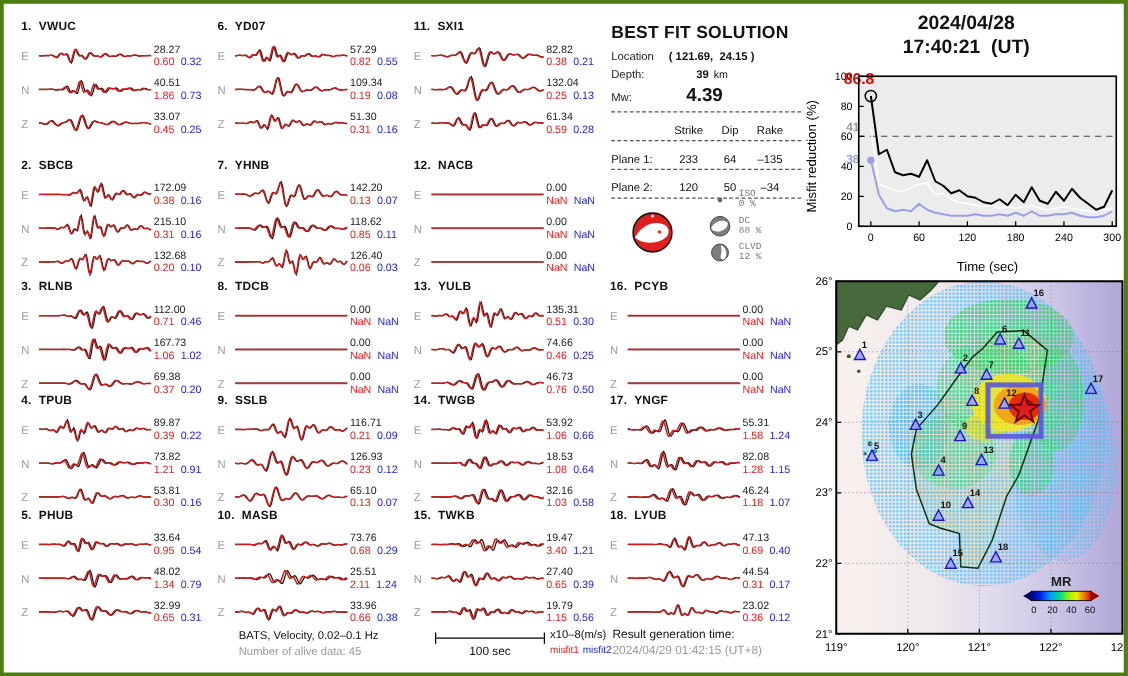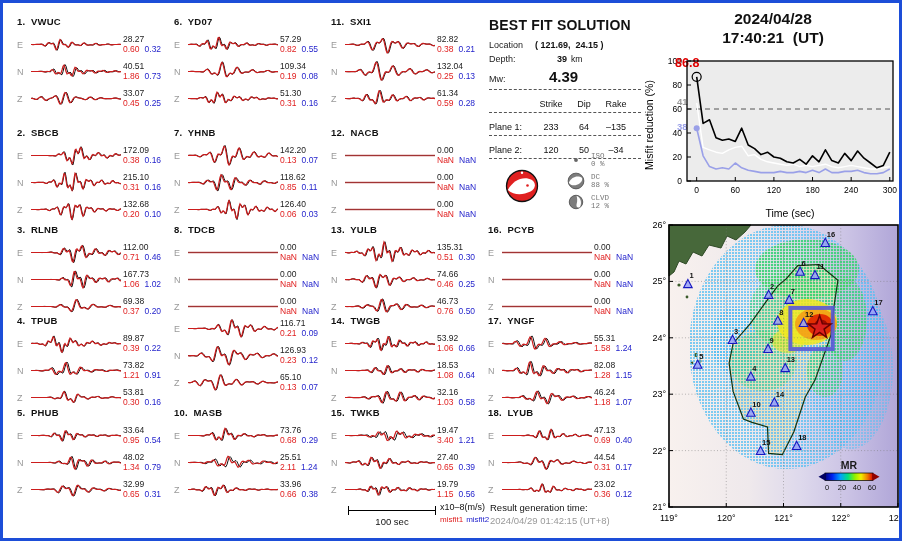--- a/index.html
+++ b/index.html
@@ -1,16 +1,16 @@
 <!DOCTYPE html>
 <html><head>
 <meta charset="utf-8">
 <style>
   html,body{margin:0;padding:0;background:#000;}
-  #frame{position:relative;width:902px;height:541px;background:#fff;border:3px solid #1d4ed8;box-sizing:border-box;
+  #frame{position:relative;width:902px;height:541px;background:#fff;border:3px solid #4d7c0f;box-sizing:border-box;
          font-family:"Liberation Sans",sans-serif;color:#111;overflow:hidden;}
   
   #stations{position:absolute;inset:0;}
   .station{position:absolute;width:152px;}
   .st-head{font-size:9.5px;font-weight:bold;letter-spacing:.2px;height:15px;white-space:pre;}
   .comp-row{display:flex;align-items:center;height:27px;}
   .ch{width:14px;font-size:9px;color:#999;}
   .nums{margin-left:2px;line-height:9.5px;font-size:8.5px;white-space:nowrap;}
   .amp{color:#222;}
   .m1{color:#e02020;}
@@ -338,20 +338,21 @@
             <line x1="0" x2="90" y1="13.5" y2="13.5" stroke="#222" stroke-width="0.8"></line>
             <line x1="0" x2="90" y1="13.5" y2="13.5" stroke="#b03030" stroke-width="1.6" opacity="0.85"></line>
           </svg>
           <div class="nums">
             <div class="amp">0.00</div>
             <div class="mis"><span class="m1">NaN</span><span class="m2">NaN</span></div>
           </div>
         </div>
       </div>
       <div class="station" style="left: 171px; top: 312px;">
+        <div class="st-head">9.  SSLB</div>
         <div class="comp-row">
           <span class="ch">E</span>
           <svg width="90" height="27" viewBox="0 0 90 27">
             <path d="M0 13.5 L1 13.5 L2 13.5 L3 13.5 L4 13.5 L5 13.5 L6 13.6 L7 13.6 L8 13.6 L9 13.5 L10 13.4 L11 13.4 L12 13.4 L13 13.4 L14 13.4 L15 13.3 L16 13.2 L17 13.1 L18 13.3 L19 13.7 L20 14.3 L21 14.6 L22 14.4 L23 14.0 L24 13.6 L25 13.6 L26 13.9 L27 13.8 L28 12.9 L29 11.1 L30 9.5 L31 9.4 L32 11.3 L33 14.1 L34 16.2 L35 16.5 L36 15.5 L37 15.1 L38 16.5 L39 18.9 L40 20.1 L41 18.0 L42 12.8 L43 7.2 L44 4.6 L45 5.9 L46 9.5 L47 12.1 L48 12.3 L49 11.1 L50 11.1 L51 13.9 L52 18.3 L53 21.7 L54 21.7 L55 18.4 L56 14.1 L57 11.4 L58 11.0 L59 12.0 L60 12.5 L61 11.8 L62 10.4 L63 9.7 L64 10.7 L65 12.9 L66 15.2 L67 16.3 L68 16.0 L69 14.9 L70 14.1 L71 14.0 L72 14.3 L73 14.4 L74 13.8 L75 12.7 L76 11.6 L77 11.3 L78 11.9 L79 12.9 L80 13.8 L81 14.0 L82 13.8 L83 13.7 L84 13.9 L85 14.5 L86 15.0 L87 14.8 L88 14.1 L89 13.1 L90 12.5" fill="none" stroke="#111111" stroke-width="1"></path>
             <path d="M0 13.5 L1 13.5 L2 13.5 L3 13.5 L4 13.5 L5 13.5 L6 13.6 L7 13.6 L8 13.6 L9 13.5 L10 13.4 L11 13.4 L12 13.4 L13 13.4 L14 13.4 L15 13.3 L16 13.2 L17 13.3 L18 13.5 L19 14.0 L20 14.3 L21 14.4 L22 14.1 L23 13.7 L24 13.4 L25 13.6 L26 13.8 L27 13.4 L28 12.2 L29 10.6 L30 9.8 L31 10.6 L32 12.9 L33 15.4 L34 16.6 L35 16.1 L36 15.2 L37 15.4 L38 17.1 L39 19.0 L40 18.7 L41 15.2 L42 9.8 L43 5.7 L44 5.1 L45 7.9 L46 11.3 L47 13.0 L48 12.4 L49 11.5 L50 12.6 L51 16.1 L52 20.1 L53 21.8 L54 20.0 L55 16.0 L56 12.2 L57 10.6 L58 11.2 L59 12.2 L60 12.3 L61 11.2 L62 10.1 L63 10.2 L64 11.9 L65 14.2 L66 16.0 L67 16.3 L68 15.5 L69 14.4 L70 13.9 L71 14.0 L72 14.3 L73 14.1 L74 13.2 L75 12.1 L76 11.4 L77 11.6 L78 12.5 L79 13.5 L80 14.1 L81 14.1 L82 13.8 L83 13.8 L84 14.2 L85 14.7 L86 14.9 L87 14.4 L88 13.6 L89 12.7 L90 12.4" fill="none" stroke="#cc1d1d" stroke-width="1.2"></path>
           </svg>
           <div class="nums">
             <div class="amp">116.71</div>
             <div class="mis"><span class="m1">0.21</span><span class="m2">0.09</span></div>
           </div>
@@ -968,20 +969,24 @@
           <line x1="30" x2="34" y1="175.2" y2="175.2" stroke="#000" stroke-width="1"></line>
           <text x="27" y="178.2" text-anchor="end" font-size="9">23°</text>
           <line x1="30" x2="34" y1="231.60000000000002" y2="231.60000000000002" stroke="#000" stroke-width="1"></line>
           <text x="27" y="234.60000000000002" text-anchor="end" font-size="9">22°</text>
           <line x1="30" x2="34" y1="288" y2="288" stroke="#000" stroke-width="1"></line>
           <text x="27" y="291" text-anchor="end" font-size="9">21°</text>
         </g>
     </svg>
   </div>
 
+  <div class="f-left">
+    <div>BATS, Velocity, 0.02–0.1 Hz</div>
+    <div class="fgray">Number of alive data: 45</div>
+  </div>
   <div class="f-scale">
     <div class="f-bar"></div>
     <div class="f-scale-label">100 sec</div>
   </div>
   <div class="f-units">
     <div>x10–8(m/s)</div>
     <div>
       <span class="fm1">misfit1</span><span class="fm2">misfit2</span>
     </div>
   </div>

